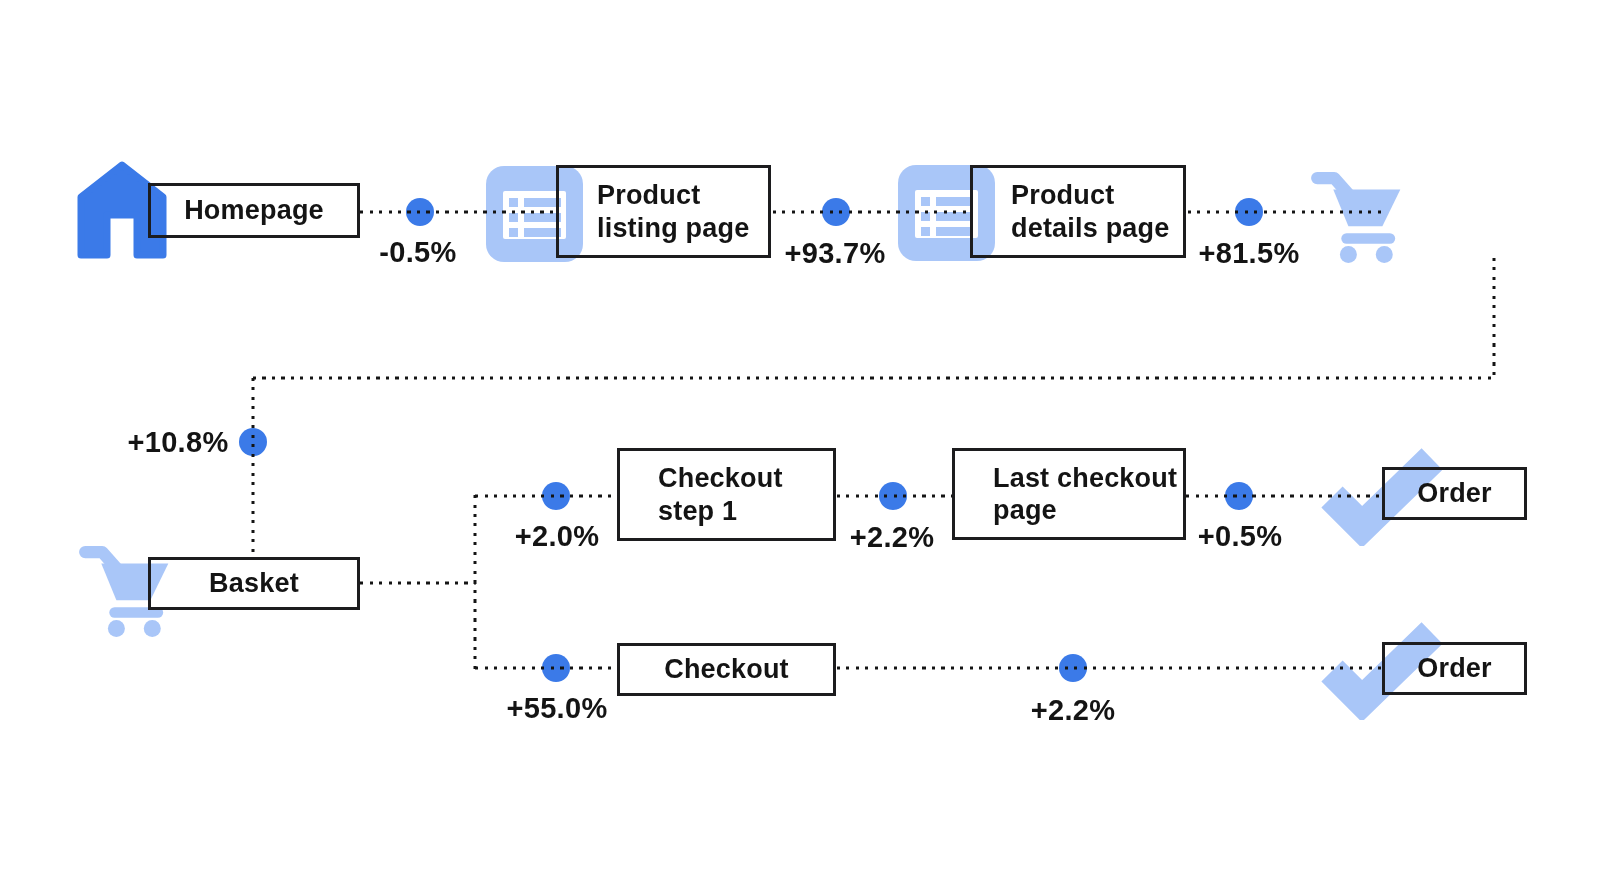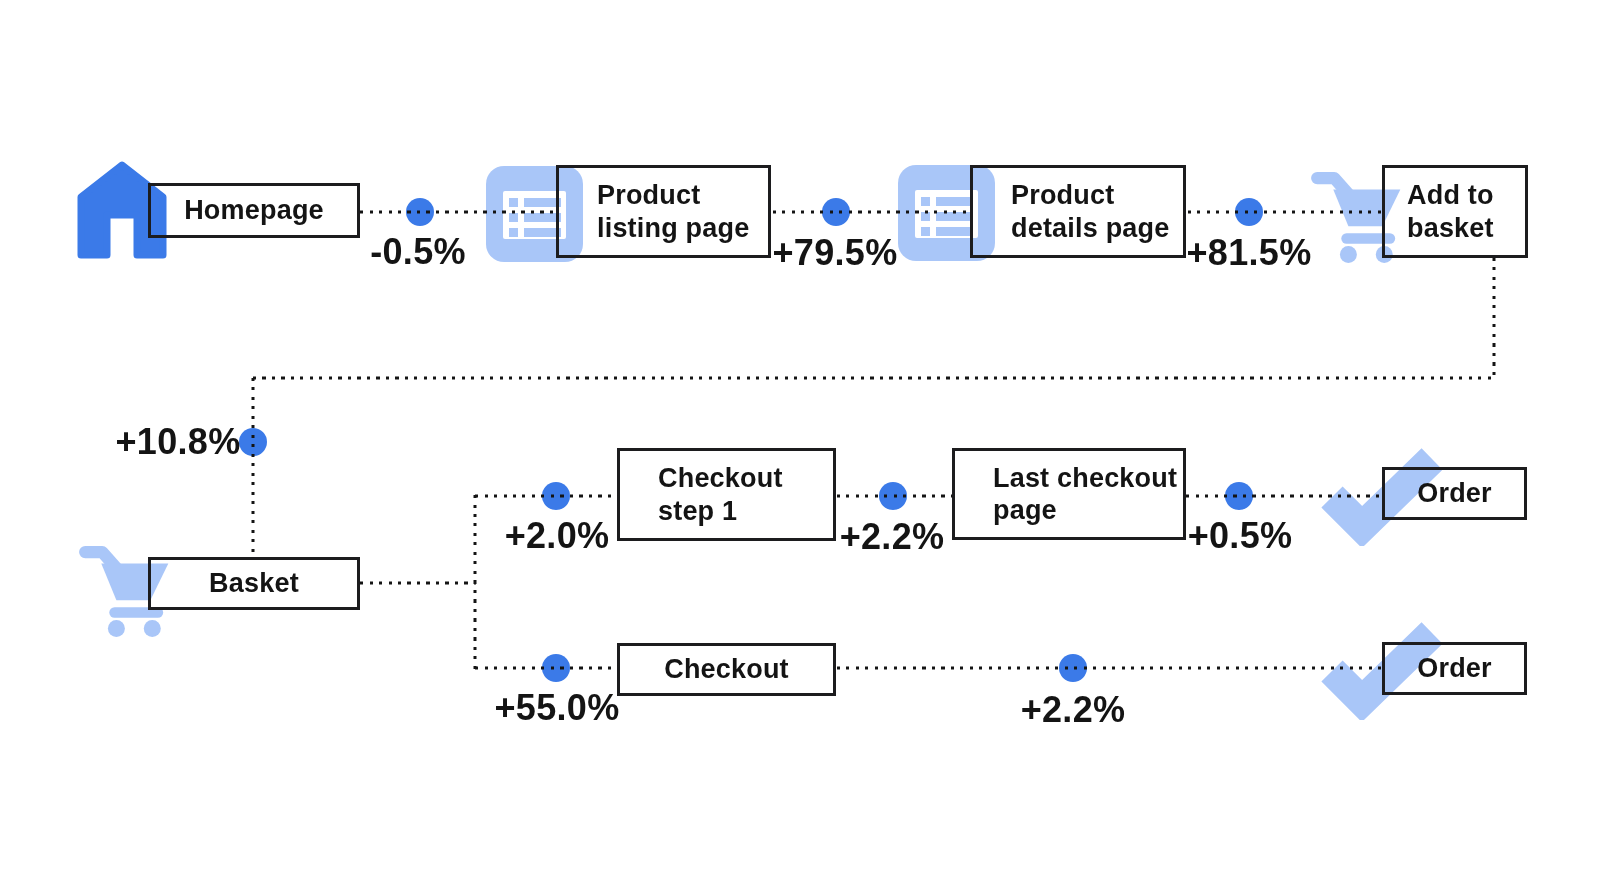--- a/index.html
+++ b/index.html
@@ -32,21 +32,21 @@
   }
   .box.center{justify-content:center;}
   .box.left{justify-content:flex-start;padding-left:38px;}
   .box.tight{padding-left:22px;}
   .lbl{
     font-size:27px;font-weight:700;line-height:1.2;color:var(--ink);
     white-space:pre-line;letter-spacing:0.2px;
   }
   .pct{
     position:absolute;transform:translate(-50%,-50%);
-    font-size:36px;font-weight:700;color:var(--ink);letter-spacing:0.3px;white-space:nowrap;
+    font-size:29px;font-weight:700;color:var(--ink);letter-spacing:0.3px;white-space:nowrap;
   }
 </style>
 </head>
 <body>
 
 <div class="canvas">
 
   <svg class="icon" style="left:76px;top:160px" width="92" height="100" viewBox="0 0 92 100">
     <path d="M46 5 L87 37 V95 H61 V55 H31 V95 H5 V37 Z" fill="var(--blue)" stroke="var(--blue)" stroke-width="7" stroke-linejoin="round"></path>
   </svg>
@@ -132,24 +132,20 @@
   <div class="box left" style="left:556px;top:165px;width:215px;height:93px">
     <span class="lbl">Product
 listing page</span>
   </div>
 
   <div class="box left" style="left:970px;top:165px;width:216px;height:93px">
     <span class="lbl">Product
 details page</span>
   </div>
 
-  <div class="box left tight" style="left:1382px;top:165px;width:146px;height:93px">
-    <span class="lbl">Add to
-basket</span>
-  </div>
 
   <div class="box center" style="left:148px;top:557px;width:212px;height:53px">
     <span class="lbl">Basket</span>
   </div>
 
   <div class="box left" style="left:617px;top:448px;width:219px;height:93px">
     <span class="lbl">Checkout
 step 1</span>
   </div>
 
@@ -164,21 +160,21 @@
 
   <div class="box center" style="left:617px;top:643px;width:219px;height:53px">
     <span class="lbl">Checkout</span>
   </div>
 
   <div class="box center" style="left:1382px;top:642px;width:145px;height:53px">
     <span class="lbl">Order</span>
   </div>
 
   <div class="pct" style="left:418px;top:252px">-0.5%</div>
-  <div class="pct" style="left:835px;top:253px">+79.5%</div>
+  <div class="pct" style="left:835px;top:253px">+93.7%</div>
   <div class="pct" style="left:1249px;top:253px">+81.5%</div>
   <div class="pct" style="left:178px;top:442px">+10.8%</div>
   <div class="pct" style="left:557px;top:536px">+2.0%</div>
   <div class="pct" style="left:892px;top:537px">+2.2%</div>
   <div class="pct" style="left:1240px;top:536px">+0.5%</div>
   <div class="pct" style="left:557px;top:708px">+55.0%</div>
   <div class="pct" style="left:1073px;top:710px">+2.2%</div>
 
 </div>
 

